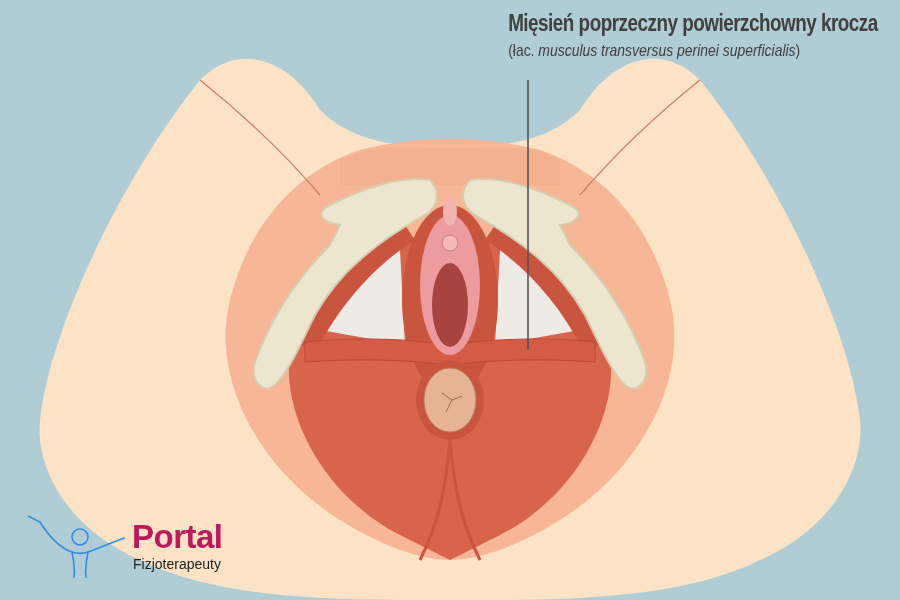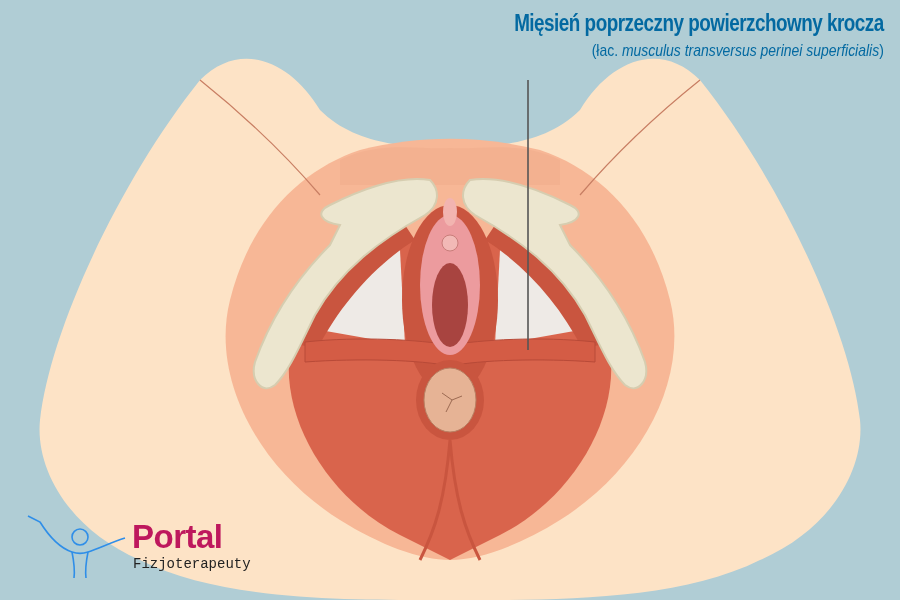--- a/index.html
+++ b/index.html
@@ -1,24 +1,24 @@
 <!DOCTYPE html>
 <html><head>
 <meta charset="utf-8">
 <style>
   html,body{margin:0;padding:0;}
   body{width:900px;height:600px;overflow:hidden;background:#b0cdd5;position:relative;font-family:"Liberation Sans",sans-serif;}
   .canvas{position:absolute;left:0;top:0;width:900px;height:600px;}
-  .title{position:absolute;right:16px;top:10px;text-align:right;color:#0369a1;}
+  .title{position:absolute;right:22px;top:10px;color:#404040;}
   .title .main{font-family:"Liberation Sans",sans-serif;font-weight:bold;font-size:23px;letter-spacing:-0.6px;transform:scaleX(0.82);transform-origin:right;display:block;white-space:nowrap;}
   .title .sub{font-family:"Liberation Sans",sans-serif;font-size:17px;transform:scaleX(0.82);transform-origin:right;display:block;white-space:nowrap;margin-top:4px;}
   .title .sub i{font-style:italic;}
   .logo{position:absolute;left:20px;top:512px;width:230px;height:70px;}
   .logo .brand{position:absolute;left:112px;top:6px;font-family:"Liberation Sans",sans-serif;font-weight:bold;font-size:33px;color:#be185d;letter-spacing:-0.5px;}
-  .logo .tag{position:absolute;left:113px;top:44px;font-family:Liberation Mono, monospace;font-size:14px;color:#222;}
+  .logo .tag{position:absolute;left:113px;top:44px;font-family:Liberation Sans, sans-serif;font-size:14px;color:#222;}
 </style>
 </head>
 <body>
 
 <svg class="canvas" viewBox="0 0 900 600" xmlns="http://www.w3.org/2000/svg">
 
   <path d="M40 420 C50 330 120 180 200 80 C240 40 290 60 320 110 C360 150 420 145 450 150 C480 145 540 150 580 110 C610 60 660 40 700 80 C780 180 850 330 860 420 C865 470 830 530 760 560 C680 600 560 600 470 600 L430 600 C340 600 220 600 140 560 C70 530 35 470 40 420 Z" fill="#fde3c6"></path>
 
   <path d="M230 300 C250 220 300 170 360 150 C420 135 480 135 540 150 C600 170 650 220 670 300 C690 380 640 470 560 520 C520 545 480 560 450 560 C420 560 380 545 340 520 C260 470 210 380 230 300 Z" fill="#f7b796"></path>
 

